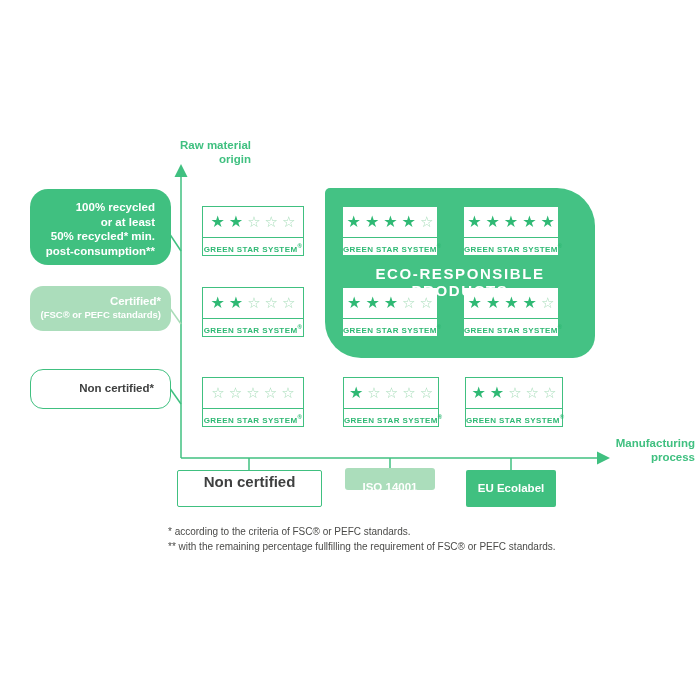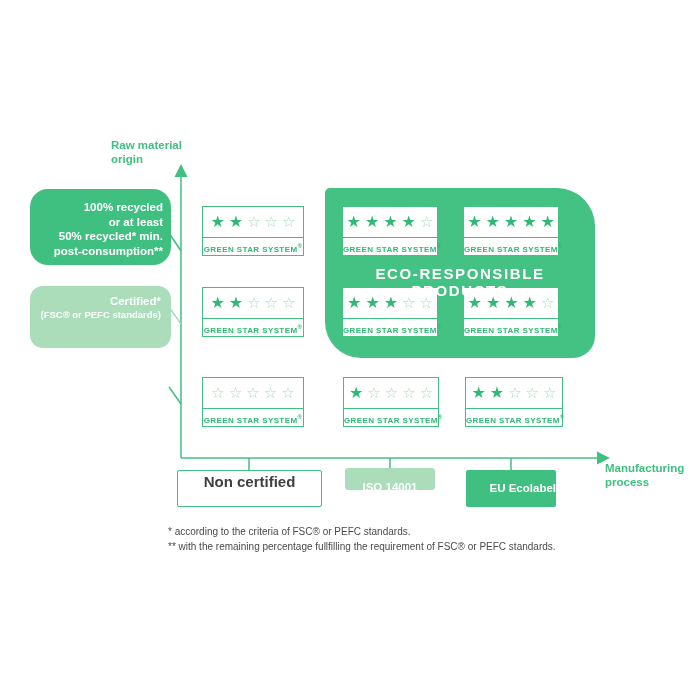--- a/index.html
+++ b/index.html
@@ -4,29 +4,29 @@
 <style>
   html,body{margin:0;padding:0;background:#fff;}
   #stage{
     position:relative;width:700px;height:700px;background:#ffffff;
     font-family:"Liberation Sans", sans-serif;overflow:hidden;
   }
   #wires{position:absolute;left:0;top:0;z-index:0;}
 
   .axis-label{
     position:absolute;color:#40c080;font-weight:bold;font-size:11.5px;
-    line-height:14px;text-align:left;z-index:2;
+    line-height:14px;text-align:right;z-index:2;
   }
 
   .row-box{position:absolute;left:30px;width:141px;box-sizing:border-box;z-index:2;
     text-align:right;font-weight:bold;}
   .row-box.solid{background:#40c080;color:#fff;border-radius:18px;
-    padding:11px 8px 0 8px;font-size:11.5px;line-height:14.5px;height:76px;}
+    padding:11px 16px 0 8px;font-size:11.5px;line-height:14.5px;height:76px;}
   .row-box.light{background:#abddbb;color:#fff;border-radius:13px;
-    padding:8px 10px 0 6px;height:62px;}
+    padding:8px 10px 0 6px;height:45px;}
   .row-box.light .l1{font-size:11.5px;line-height:14px;}
   .row-box.light .l2{font-size:9.5px;line-height:13px;}
   .row-box.outline{background:#fff;border:1.5px solid #40c080;border-radius:13px;
     color:#3f4040;font-size:11.5px;height:40px;line-height:37px;padding-right:16px;}
 
   .panel{
     position:absolute;left:325px;top:188px;width:270px;height:170px;
     background:#44c284;border-radius:5px 38px 22px 36px;z-index:1;
   }
   .panel-title{
@@ -74,37 +74,40 @@
     <line x1="249" y1="458" x2="249" y2="470" stroke="#40c080" stroke-width="1.5"></line>
     <line x1="390" y1="458" x2="390" y2="468" stroke="#40c080" stroke-width="1.5"></line>
     <line x1="511" y1="458" x2="511" y2="470" stroke="#40c080" stroke-width="1.5"></line>
   </svg>
 
   <div class="axis-label" style="left:111px;top:138px;width:140px;">
     <div>Raw material</div>
     <div>origin</div>
   </div>
 
-  <div class="axis-label" style="left:605px;top:461px;width:90px;">
+  <div class="axis-label" style="left:605px;top:436px;width:90px;">
     <div>Manufacturing</div>
     <div>process</div>
   </div>
 
   <div class="row-box solid" style="top:189px;">
     <div>100% recycled</div>
     <div>or at least</div>
     <div>50% recycled* min.</div>
     <div>post-consumption**</div>
   </div>
 
   <div class="row-box light" style="top:286px;">
     <div class="l1">Certified*</div>
     <div class="l2">(FSC® or PEFC standards)</div>
   </div>
 
+  <div class="row-box outline" style="top:369px;">
+    <span>Non certified*</span>
+  </div>
 
   <div class="panel"></div>
   <div class="panel-title">ECO-RESPONSIBLE PRODUCTS</div>
 
   <div class="badge standalone" style="left:202px;top:206px;width:100px;">
     <div class="stars">
         <span class="star filled">★</span>
         <span class="star filled">★</span>
         <span class="star empty">☆</span>
         <span class="star empty">☆</span>
@@ -194,21 +197,21 @@
       </div>
     <div class="blabel"><span>GREEN STAR SYSTEM</span><sup>®</sup></div>
   </div>
 
   <div class="col-box outline" style="left:177px;top:470px;width:145px;height:37px;">
     <div>Non certified</div>
   </div>
   <div class="col-box light" style="left:345px;top:468px;width:90px;height:22px;line-height:39px;">
     <span>ISO 14001</span>
   </div>
-  <div class="col-box solid" style="left:466px;top:470px;width:90px;height:37px;line-height:37px;text-align:right;">
+  <div class="col-box solid" style="left:466px;top:470px;width:90px;height:37px;line-height:37px;">
     <span>EU Ecolabel</span>
   </div>
 
   <div class="footnotes">
     <div>* according to the criteria of FSC® or PEFC standards.</div>
     <div>** with the remaining percentage fullfilling the requirement of  FSC® or PEFC standards.</div>
   </div>
 
 </div>
 

